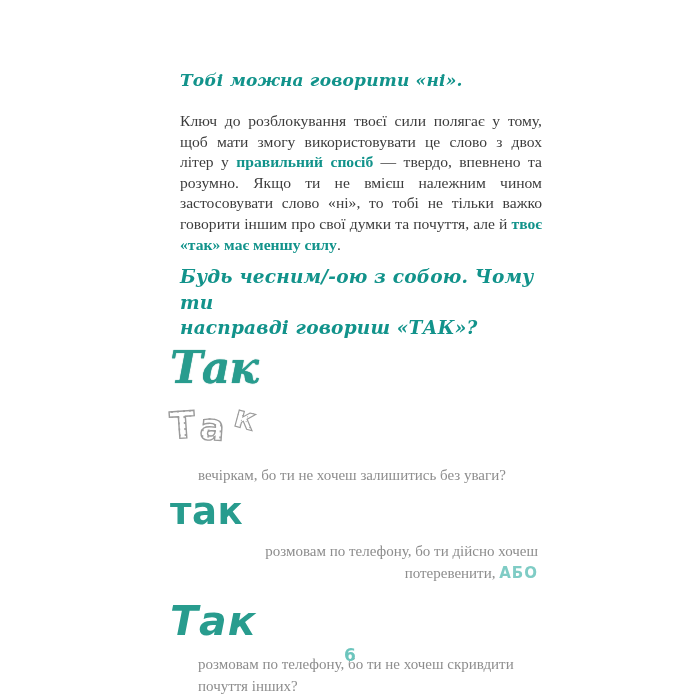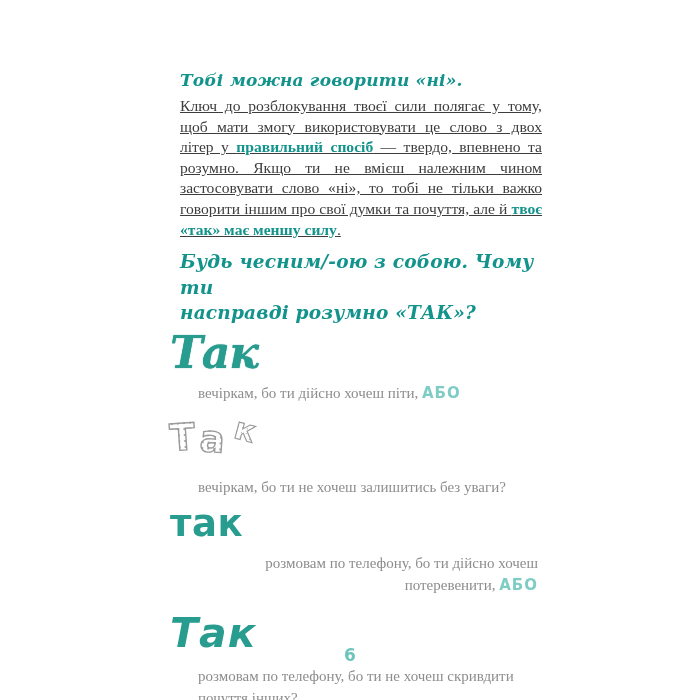--- a/index.html
+++ b/index.html
@@ -31,26 +31,25 @@
     margin-top: 57px;
     font-family: "DejaVu Serif", serif;
     font-style: italic;
     font-weight: 700;
     font-size: 17px;
     line-height: 22px;
     color: var(--accent);
     letter-spacing: 0.2px;
   }
   p.body-par {
-    margin-top: 5px;
+    margin-top: 20px;
     font-size: 15.6px;
     line-height: 20.6px;
     color: var(--body-color);
     text-align: justify;
-    text-decoration: underline;
   }
   p.body-par .b {
     font-weight: 700;
     color: var(--accent);
   }
   h2.heading2 {
     margin-top: 9px;
     font-family: "DejaVu Serif", serif;
     font-style: italic;
     font-weight: 700;
@@ -148,24 +147,23 @@
 </head>
 <body>
 
 <div class="page">
   <div class="column">
 
     <h1 class="heading1">Тобі можна говорити «ні».</h1>
 
     <p class="body-par"><span>Ключ до розблокування твоєї сили полягає у тому, щоб мати змогу використовувати це слово з двох літер у </span><span class="b">правильний спосіб</span><span> — твердо, впевнено та розумно. Якщо ти не вмієш належним чином застосовувати слово «ні», то тобі не тільки важко говорити іншим про свої думки та почуття, але й </span><span class="b">твоє «так» має меншу силу</span><span>.</span></p>
 
-    <h2 class="heading2"><span>Будь чесним/-ою з собою. Чому ти</span><br><span>насправді розумно «ТАК»?</span></h2>
+    <h2 class="heading2"><span>Будь чесним/-ою з собою. Чому ти</span><br><span>насправді говориш «ТАК»?</span></h2>
 
     <div class="yes-word word-script">Так</div>
-    <p class="caption c1"><span>вечіркам, бо ти дійсно хочеш піти, </span><span class="or">АБО</span></p>
 
     <div class="yes-word word-outline"><span>Т</span><span>а</span><span>к</span></div>
     <p class="caption c2"><span>вечіркам, бо ти не хочеш залишитись без уваги?</span><span class="or"></span></p>
 
     <div class="yes-word word-bold">так</div>
     <p class="caption c3"><span>розмовам по телефону, бо ти дійсно хочеш потеревенити, </span><span class="or">АБО</span></p>
 
     <div class="yes-word word-round">Так</div>
     <p class="caption c4"><span>розмовам по телефону, бо ти не хочеш скривдити почуття інших?</span><span class="or"></span></p>
 

